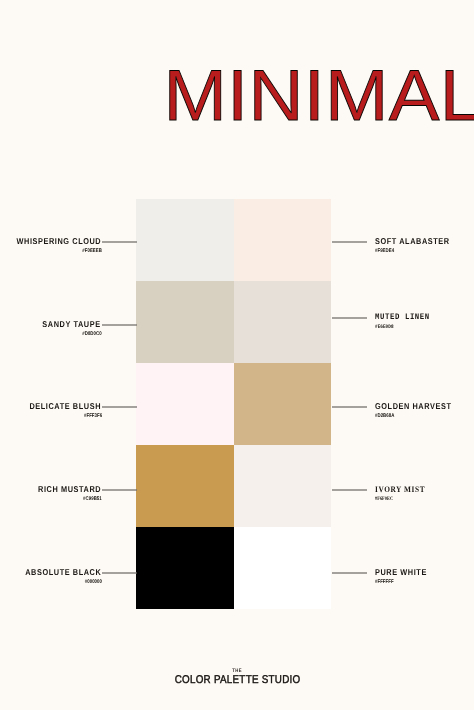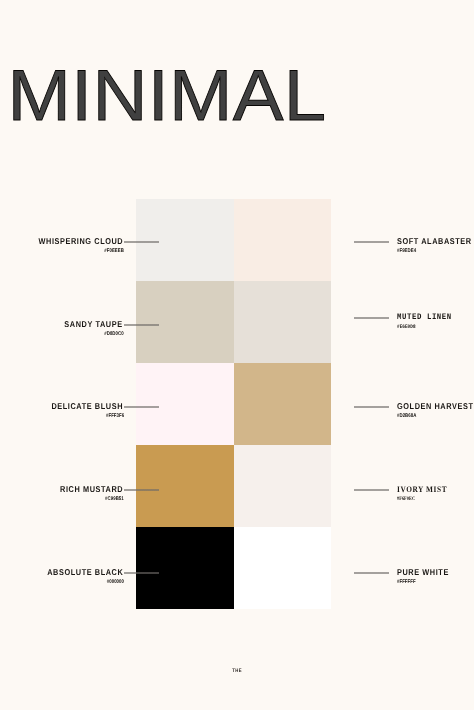--- a/index.html
+++ b/index.html
@@ -8,24 +8,24 @@
     width:474px;height:710px;overflow:hidden;
     background:#FDF9F4;
     font-family:"Liberation Sans", sans-serif;
     -webkit-font-smoothing:antialiased;
     text-rendering:geometricPrecision;
   }
   .poster{position:relative;width:474px;height:710px;transform:translateZ(0);}
 
   
   .title{
-    position:absolute;left:16px;right:0;top:60px;
-    text-align:left;
+    position:absolute;left:0;right:0;top:60px;
+    text-align:right;
     line-height:1;
-    color:#404040;
+    color:#b91c1c;
   }
   .title span{
     display:inline-block;
     font-size:72px;
     font-weight:400;
     letter-spacing:0.2px;
     padding-left:0.2px;
     -webkit-text-stroke:0.85px #080604;
     transform:scaleX(1.058);
     transform-origin:center top;
@@ -52,21 +52,21 @@
     position:absolute;
     left:136.3px;top:199px;
     width:194.7px;height:409.6px;
     display:grid;
     grid-template-columns:1fr 1fr;
     grid-template-rows:repeat(5,1fr);
   }
   .sw{width:100%;height:100%;}
 
   
-  .lbl{position:absolute;padding-left:22px;}
+  .lbl{position:absolute;}
   .lbl .name{
     display:inline-block;
     font-size:8.5px;font-weight:700;letter-spacing:0.68px;
     color:#1A1714;line-height:1;white-space:nowrap;
     transform:scaleX(0.862);transform-origin:left center;
   }
   .lbl.left .name{transform-origin:right center;}
   .lbl .hex{
     display:inline-block;
     font-size:5.3px;font-weight:700;letter-spacing:0.05px;
@@ -210,14 +210,15 @@
           <span class="name" style="left: 43px;">PURE WHITE</span>
           <span class="line" style="width: 35px; left: 0px;"></span>
         </div>
         <div class="hexrow">
           <span class="hex" style="left: 43px;">#FFFFFF</span>
         </div>
       </div>
     </div>
   <div class="footer">
     <div class="the"><span>THE</span></div>
+    <div class="studio"><span>COLOR PALETTE STUDIO</span></div>
   </div>
 </div>
 
 </body></html>

